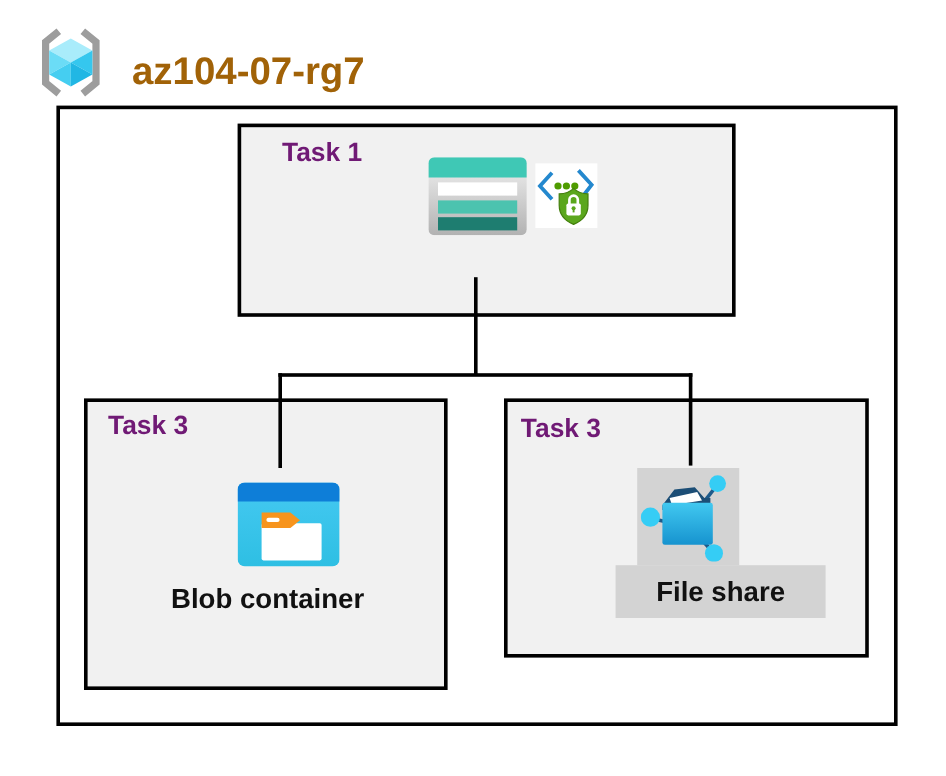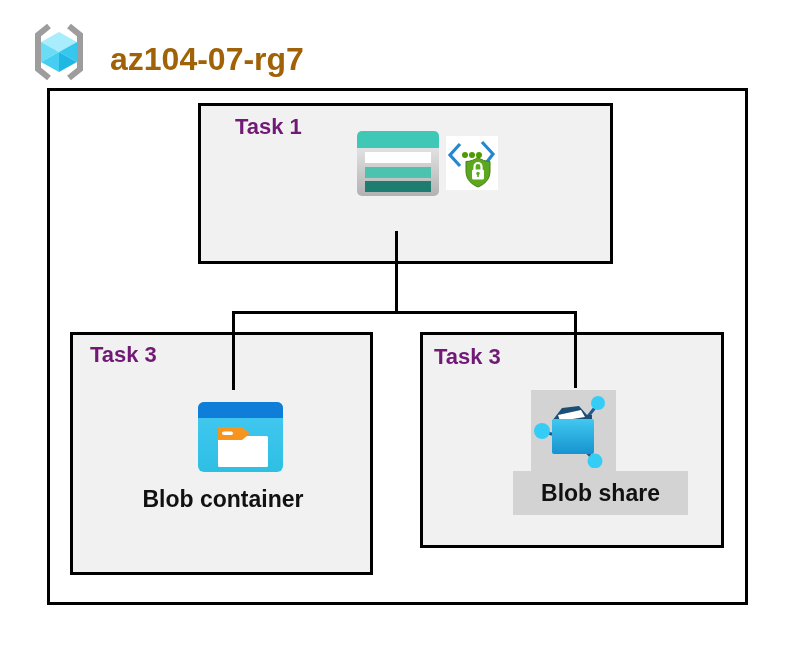--- a/index.html
+++ b/index.html
@@ -143,17 +143,17 @@
         <path d="M18,28 L28,15 L45,13 L53,22 L58,22 L58,32 L18,32 Z" fill="#1c4e76"></path>
         <polygon points="24,22 47,17 51,24 26,28" fill="#ffffff"></polygon>
         <rect x="18" y="26" width="42" height="35" rx="2" fill="url(#fgrad)"></rect>
         <circle cx="64" cy="10" r="7" fill="#35cdf5"></circle>
         <circle cx="8" cy="38" r="8" fill="#35cdf5"></circle>
         <circle cx="61" cy="68" r="7.5" fill="#35cdf5"></circle>
       </svg>
     </div>
 
     <div id="fileshare-label-bg" class="abs">
-      <span id="fileshare-label">Blob share</span>
+      <span id="fileshare-label">File share</span>
     </div>
   </div>
 
 </div>
 
 </body></html>

